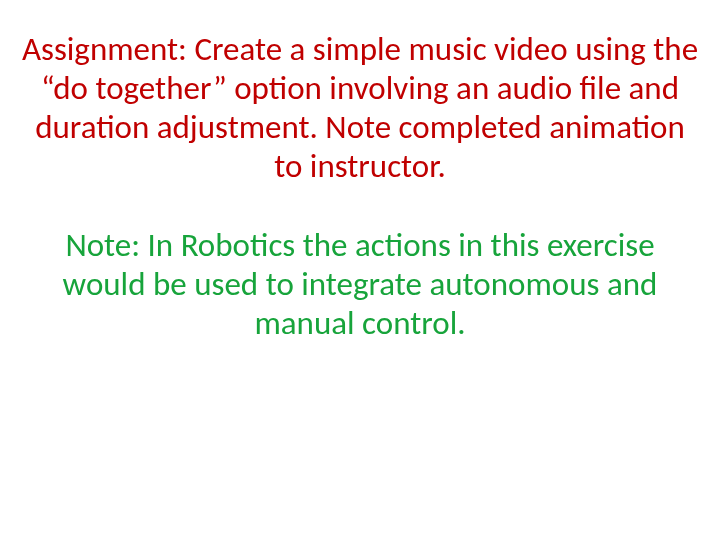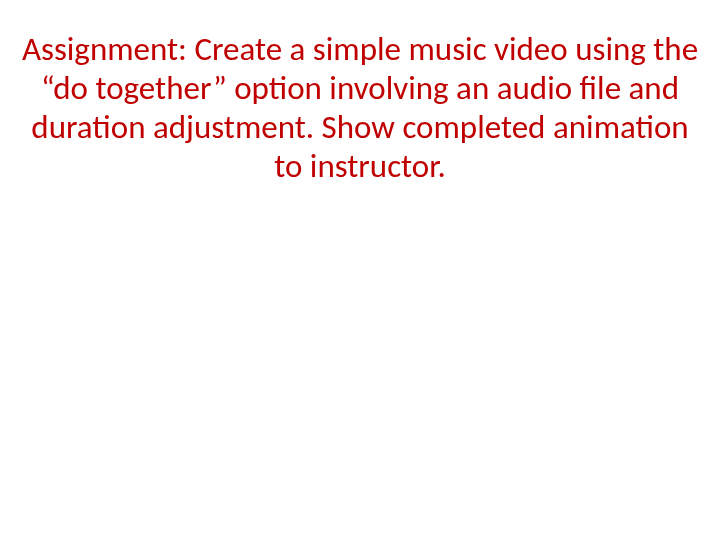--- a/index.html
+++ b/index.html
@@ -31,14 +31,15 @@
     line-height: 1.18;
     margin: 0;
     font-weight: 400;
     padding: 0 30px;
   }
 </style>
 </head>
 <body>
 
 <div class="slide">
-  <p class="assignment">Assignment:  Create a simple music video using the “do together” option involving an audio file and duration adjustment. Show completed animation to instructor.</p>
+  <p class="assignment">Assignment:  Create a simple music video using the “do together” option involving an audio file and duration adjustment. Note completed animation to instructor.</p>
+  <p class="note">Note:  In Robotics the actions in this exercise would be used to integrate autonomous and manual control.</p>
 </div>
 
 </body></html>

